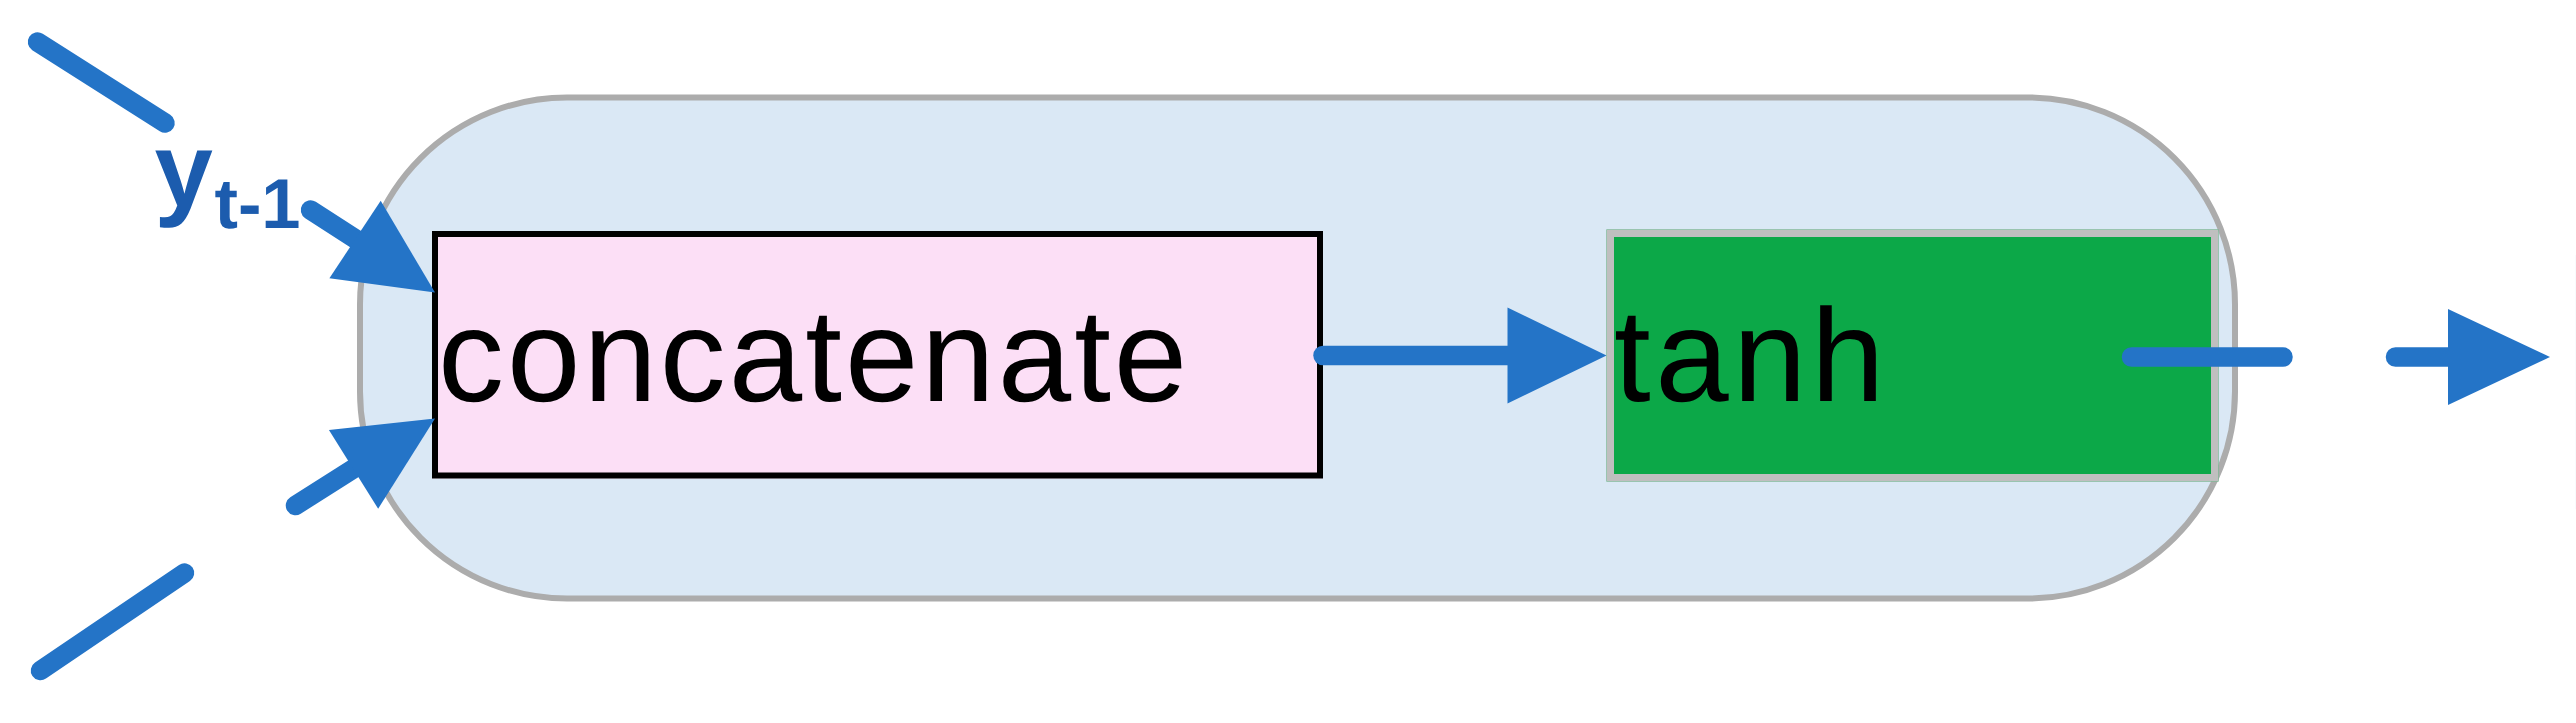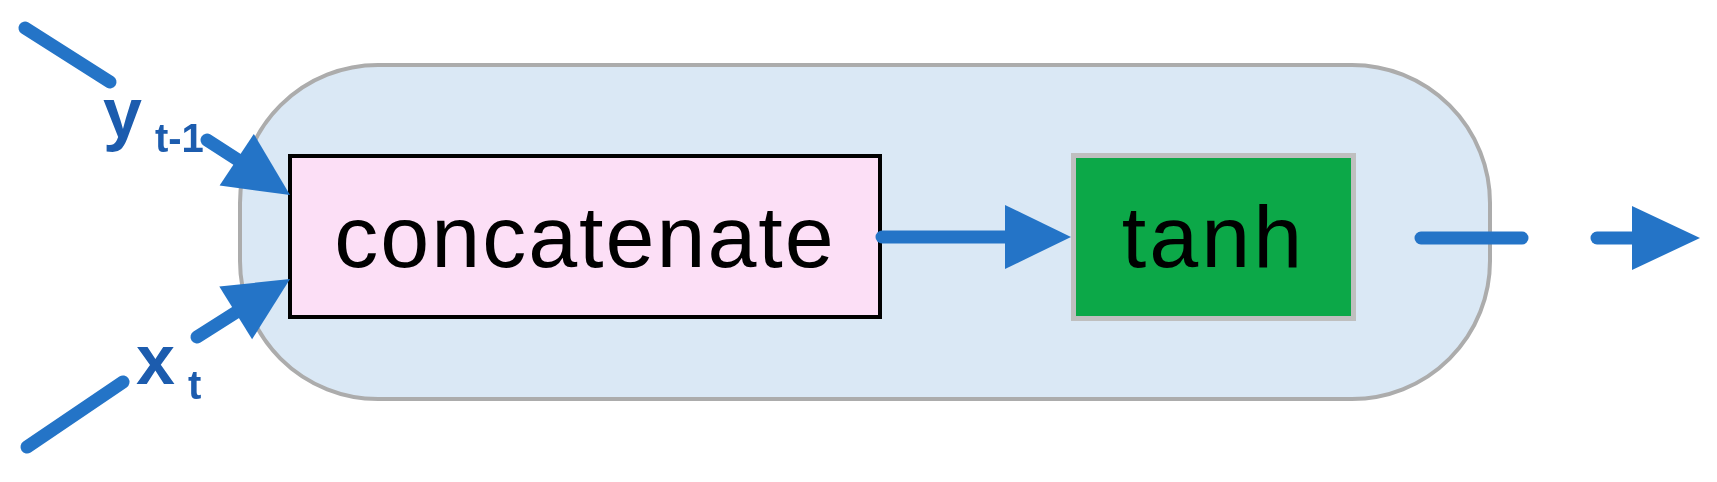--- a/index.html
+++ b/index.html
@@ -36,37 +36,37 @@
     box-sizing: border-box;
     background: var(--cell-fill, #DAE8F5);
     border: 4px solid var(--cell-border, #ACACAC);
     border-radius: 140px;
   }
   .box {
     position: absolute;
     box-sizing: border-box;
     display: flex;
     align-items: center;
-    justify-content: center;
+    justify-content: flex-start;
     color: var(--box-text, #000);
   }
   .box-concatenate {
     left: 288px;
     top: 154px;
     width: 594px;
     height: 165px;
     background: var(--concatenate-fill, #FCDFF6);
     border: 4px solid var(--concatenate-border, #000);
     font-size: 88px;
     letter-spacing: 2px;
   }
   .box-tanh {
     left: 1071px;
     top: 153px;
-    width: 285px;
+    width: 408px;
     height: 168px;
     background: var(--tanh-fill, #0CA848);
     border: 5px solid var(--tanh-border, #BFBFBF);
     font-size: 88px;
     letter-spacing: 3px;
   }
   .arrows {
     position: absolute;
     left: 0;
     top: 0;
@@ -86,24 +86,24 @@
   }
   .io-label {
     position: absolute;
     color: var(--label-blue, #1C5CAE);
     font-weight: bold;
     font-size: 70px;
     line-height: 1;
     white-space: nowrap;
   }
   .io-label .sub {
-    font-size: 40px;
+    font-size: 47px;
     position: relative;
     top: 15px;
-    margin-left: 13px;
+    margin-left: 1px;
   }
   .label-prev-output { left: 103px; top: 78px; }
   .label-current-input { left: 136px; top: 325px; }
   .label-output { left: 1532px; top: 207px; }
 </style>
 </head>
 <body>
 
 <div class="canvas">
 
@@ -132,18 +132,15 @@
 
     <line class="shaft" x1="1421" y1="238" x2="1522" y2="238"></line>
     <line class="shaft" x1="1597" y1="238" x2="1634" y2="238"></line>
     <polygon class="ahead" points="1700,238 1632,206 1632,270"></polygon>
   </svg>
 
   <div class="io-label label-prev-output">
     <span class="main">y</span><span class="sub">t-1</span>
   </div>
 
-  <div class="io-label label-current-input">
-    <span class="main">x</span><span class="sub">t</span>
-  </div>
 
 
 </div>
 
 </body></html>

